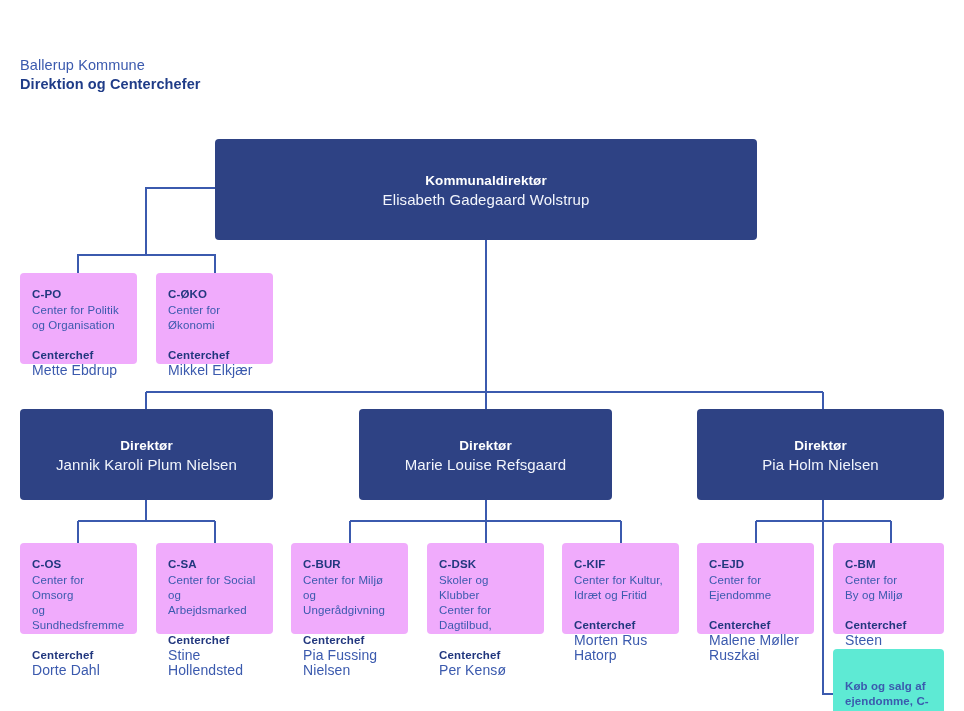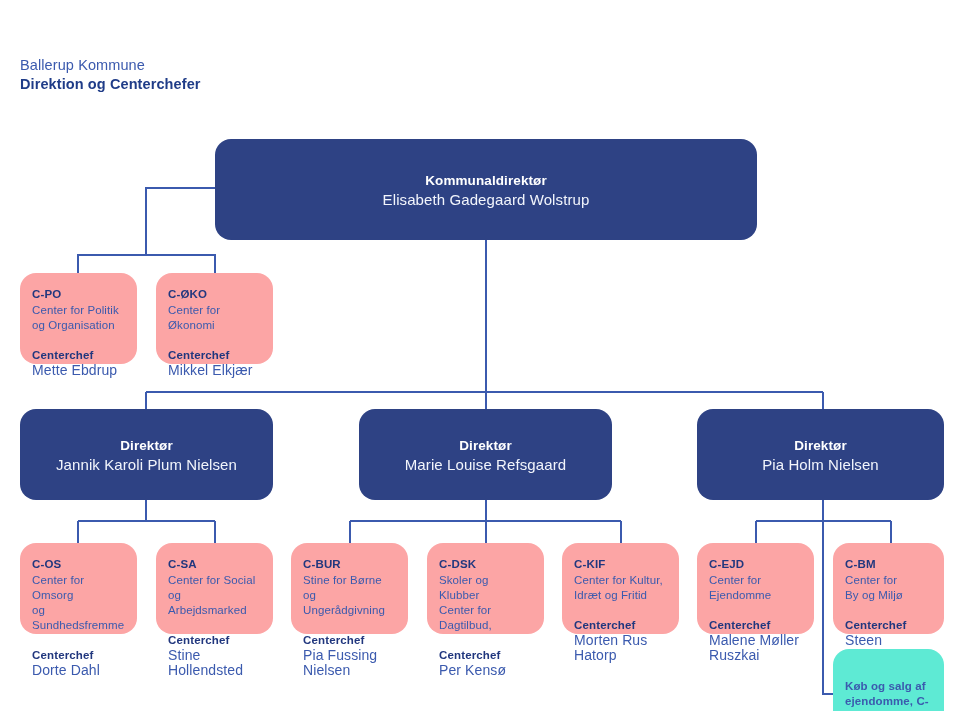--- a/index.html
+++ b/index.html
@@ -52,21 +52,21 @@
     left: 0; top: 0;
     width: 964px;
     height: 711px;
     pointer-events: none;
   }
 
   
   .node {
     position: absolute;
     box-sizing: border-box;
-    border-radius: 16px;
+    border-radius: 4px;
   }
 
   .node-exec {
     background: #2E4284;
     color: #ffffff;
     display: flex;
     flex-direction: column;
     align-items: center;
     justify-content: center;
     text-align: center;
@@ -79,21 +79,21 @@
   }
   .node-exec .person {
     font-size: 15px;
     font-weight: normal;
     line-height: 19px;
     letter-spacing: 0.1px;
     color: #F2F5FC;
   }
 
   .node-center {
-    background: #fca5a5;
+    background: #f0abfc;
     color: #3B5AAE;
     padding: 14px 12px 12px 12px;
   }
   .node-center .code {
     font-size: 11.5px;
     font-weight: bold;
     color: #21377E;
     line-height: 15px;
     letter-spacing: 0.15px;
     margin-bottom: 1px;
@@ -221,21 +221,21 @@
   <div class="node node-center" style="left:156px; top:499px; width:117px; height:91px;">
     <div class="code">C-SA</div>
     <div class="cname">Center for Social</div>
     <div class="cname">og Arbejdsmarked</div>
     <div class="chief-label">Centerchef</div>
     <div class="chief-name">Stine Hollendsted</div>
   </div>
 
   <div class="node node-center" style="left:291px; top:499px; width:117px; height:91px;">
     <div class="code">C-BUR</div>
-    <div class="cname">Stine for Børne</div>
+    <div class="cname">Center for Miljø</div>
     <div class="cname">og Ungerådgivning</div>
     <div class="chief-label">Centerchef</div>
     <div class="chief-name">Pia Fussing Nielsen</div>
   </div>
 
   <div class="node node-center" style="left:427px; top:499px; width:117px; height:91px;">
     <div class="code">C-DSK</div>
     <div class="cname">Skoler og Klubber</div>
     <div class="cname">Center for Dagtilbud,</div>
     <div class="chief-label">Centerchef</div>

